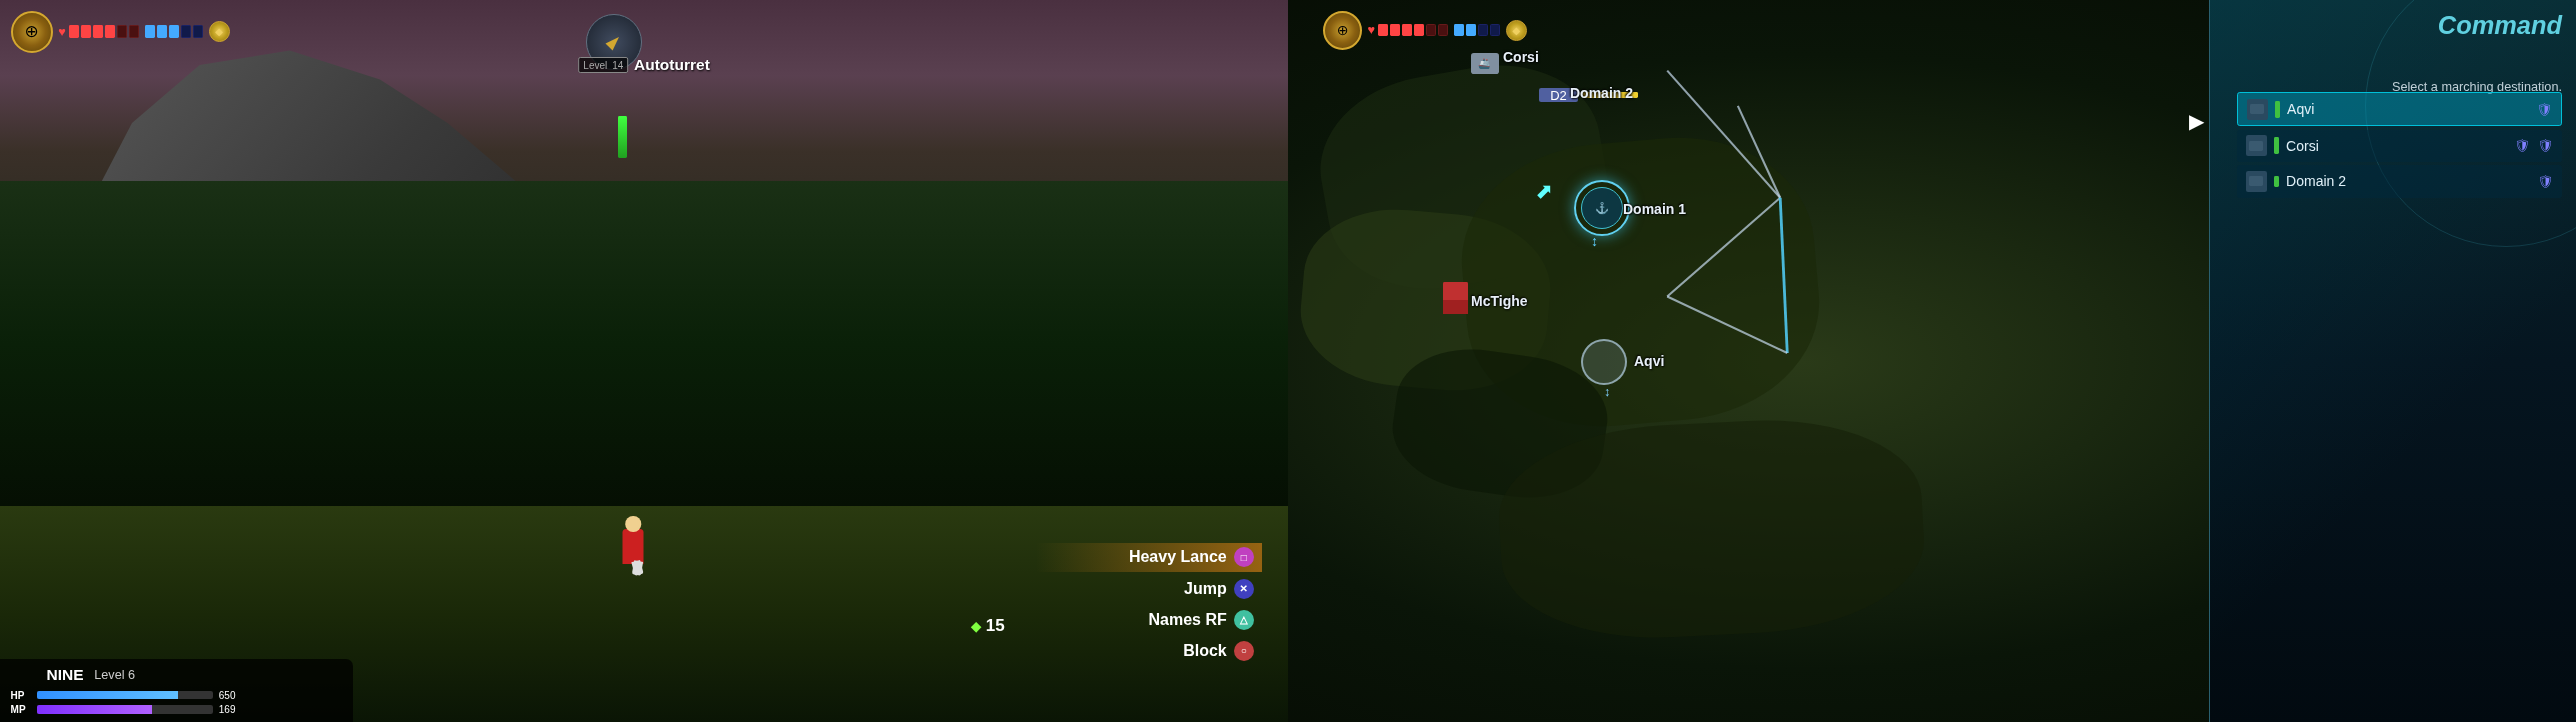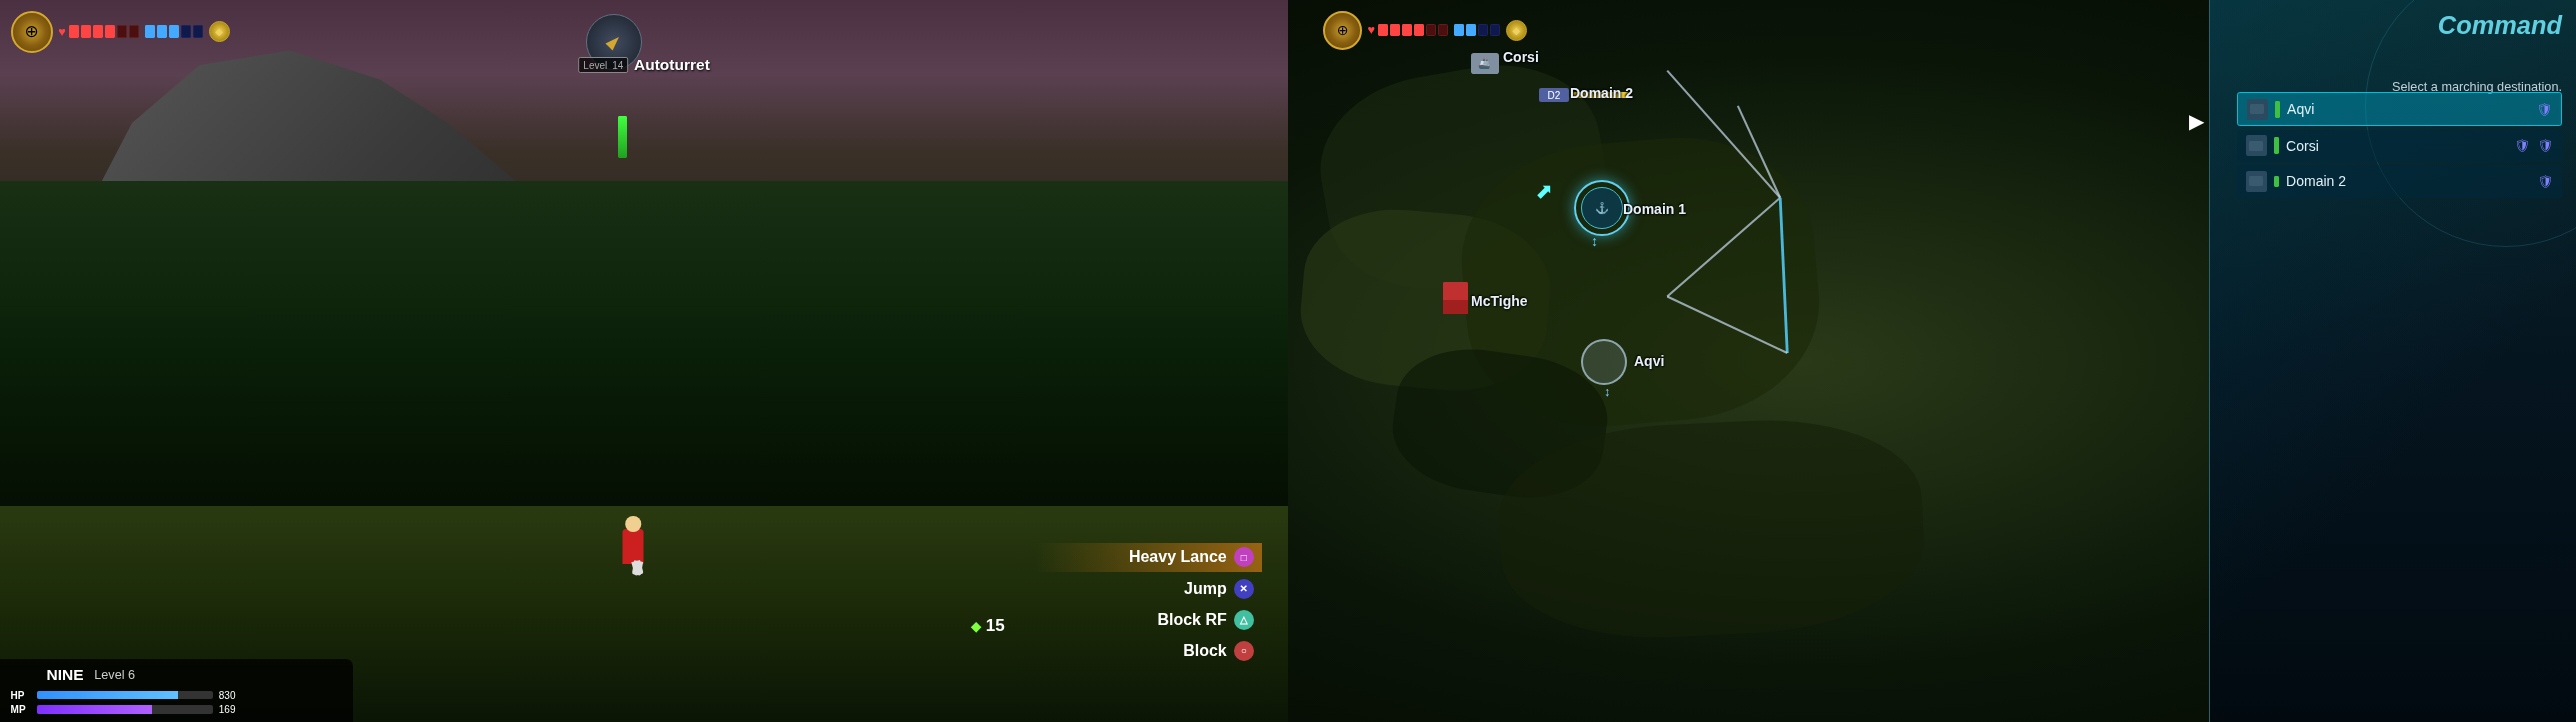--- a/index.html
+++ b/index.html
@@ -618,21 +618,21 @@
   <div class="action-menu">
     <div class="action-item active">
       <span class="action-label">Heavy Lance</span>
       <div class="btn-icon btn-square">□</div>
     </div>
     <div class="action-item">
       <span class="action-label">Jump</span>
       <div class="btn-icon btn-cross">✕</div>
     </div>
     <div class="action-item">
-      <span class="action-label">Block RF</span>
+      <span class="action-label">Names RF</span>
       <div class="btn-icon btn-triangle">△</div>
     </div>
     <div class="action-item">
       <span class="action-label">Block</span>
       <div class="btn-icon btn-circle">○</div>
     </div>
   </div>
 
   <div class="ammo-display">
     <span class="ammo-icon">◆</span>
@@ -644,21 +644,21 @@
       <span class="player-name">NINE</span>
       <span class="player-level">
         <span>Level</span>&nbsp;<span>6</span>
       </span>
     </div>
     <div class="stat-row">
       <span class="stat-label">HP</span>
       <div class="stat-bar" style="width:176px;">
         <div class="stat-fill-hp"></div>
       </div>
-      <span class="stat-value">830</span>
+      <span class="stat-value">650</span>
     </div>
     <div class="stat-row">
       <span class="stat-label">MP</span>
       <div class="stat-bar" style="width:176px;">
         <div class="stat-fill-mp"></div>
       </div>
       <span class="stat-value">169</span>
     </div>
   </div>
 </div>
@@ -684,21 +684,21 @@
     <line x1="440" y1="280" x2="450" y2="500" stroke="rgba(80,200,240,0.9)" stroke-width="4"></line>
 
     <line x1="280" y1="420" x2="450" y2="500" stroke="rgba(200,220,240,0.7)" stroke-width="3"></line>
   </svg>
 
   <div style="position:absolute; top:53px; left:183px; width:28px; height:21px; background:#8090a0; border-radius:2.8px; display:flex; align-items:center; justify-content:center;">
     <span style="color:#e0f0ff; font-size:10px;">🚢</span>
   </div>
 
   <div style="position:absolute; top:88px; left:251px; display:flex; align-items:center; gap:4.2px;">
-    <div style="width:30px; height:14px; background:#5060a0; border-radius:2.1px; display:flex; align-items:center; justify-content:center; font-size:10px; color:#fff;">D2</div>
+    <div style="width:39px; height:14px; background:#5060a0; border-radius:2.1px; display:flex; align-items:center; justify-content:center; font-size:13px; color:#fff;">D2</div>
 
     <div style="width:56px; height:5.6px; background:linear-gradient(to right, #c0a020, #f0d030); border-radius:1.4px;"></div>
   </div>
 
   <div class="active-node-ring" style="width:56px; height:56px; top:180px; left:286px;">
   </div>
   <div style="position:absolute; top:187px; left:293px; width:42px; height:42px; border-radius:50%; background:rgba(10,60,80,0.8); border:1.4px solid #40c0d0; display:flex; align-items:center; justify-content:center;">
     <span style="color:#80d0e0; font-size:11.3px;">⚓</span>
   </div>
 

